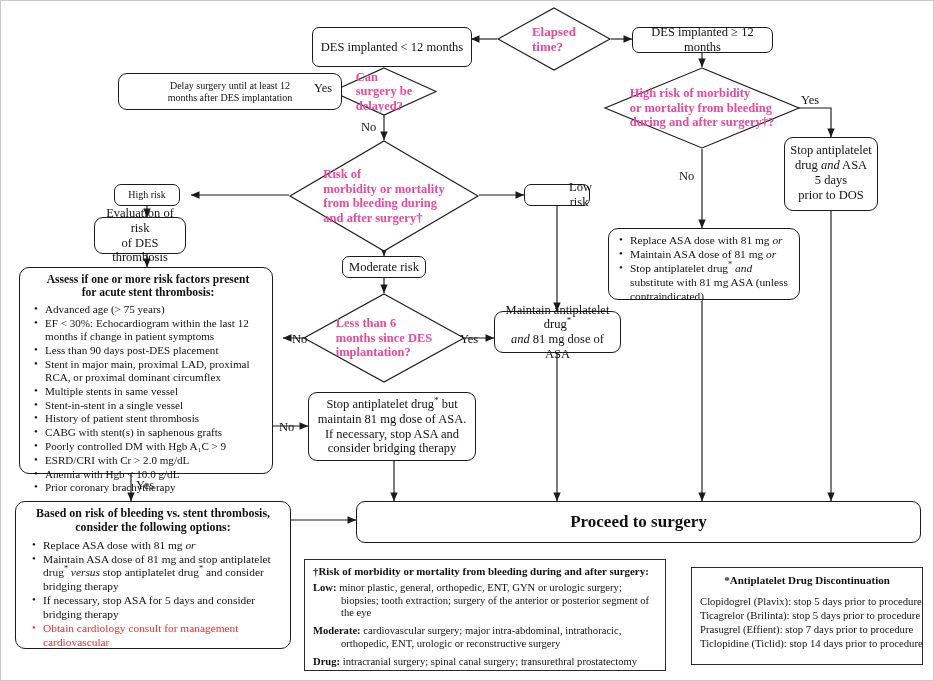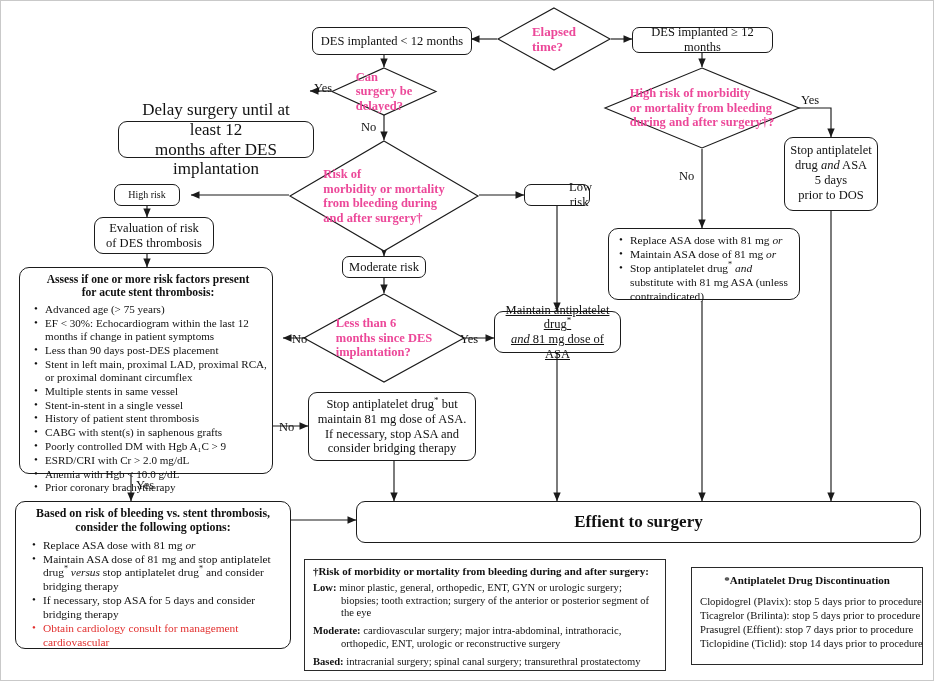--- a/index.html
+++ b/index.html
@@ -181,29 +181,29 @@
     <svg width="162" height="90">
         <polygon points="81,1 161,45 81,89 1,45" fill="#fff" stroke="#1b1b1b" stroke-width="1.15"></polygon>
       </svg>
     <div class="dtext" style="font-size:12.5px;">
       <span>
         <span>Less than 6</span><br><span>months since DES</span><br><span>implantation?</span>
       </span>
     </div>
   </div>
 
-  <div class="node pill" style="left:311px;top:26px;width:160px;height:28px;font-size:12.5px;">
+  <div class="node pill" style="left:311px;top:26px;width:160px;height:40px;font-size:12.5px;">
     <span class="inner">DES implanted &lt; 12 months</span>
   </div>
 
   <div class="node pill" style="left:631px;top:26px;width:141px;height:26px;font-size:12.5px;">
     <span class="inner">DES implanted ≥ 12 months</span>
   </div>
 
-  <div class="node rounded" style="left:117px;top:72px;width:196px;height:37px;font-size:17px;margin-top:48px;">
+  <div class="node rounded" style="left:117px;top:72px;width:224px;height:37px;font-size:10px;">
     <span class="inner">
       <span>Delay surgery until at least 12</span><br><span>months after DES implantation</span>
     </span>
   </div>
 
   <div class="node rounded" style="left:783px;top:136px;width:94px;height:74px;font-size:12.5px;">
     <span class="inner"></span>
   </div>
   <div class="lbl" style="left:783px;top:142px;width:94px;text-align:center;font-size:12.5px;line-height:1.2;z-index:5;">
     <span>Stop antiplatelet</span><br>
@@ -213,31 +213,31 @@
   </div>
 
   <div class="node pill" style="left:113px;top:183px;width:66px;height:22px;font-size:10px;">
     <span class="inner">High risk</span>
   </div>
 
   <div class="node pill" style="left:523px;top:183px;width:66px;height:22px;font-size:12.5px;padding-left:44px;">
     <span class="inner">Low risk</span>
   </div>
 
-  <div class="node rounded" style="left:93px;top:216px;width:120px;height:37px;font-size:12.5px;">
+  <div class="node rounded" style="left:93px;top:216px;width:92px;height:37px;font-size:12.5px;">
     <span class="inner">
       <span>Evaluation of risk</span><br><span>of DES thrombosis</span>
     </span>
   </div>
 
   <div class="node pill" style="left:341px;top:255px;width:84px;height:22px;font-size:12.5px;">
     <span class="inner">Moderate risk</span>
   </div>
 
-  <div class="node rounded" style="left:493px;top:310px;width:127px;height:42px;font-size:12.5px;text-decoration:underline;">
+  <div class="node rounded" style="left:493px;top:310px;width:127px;height:42px;font-size:12.5px;">
     <span class="inner">
       Maintain antiplatelet drug<sup>*</sup><br><span class="it">and</span> 81 mg dose of ASA
     </span>
   </div>
 
   <div class="node rounded" style="left:307px;top:391px;width:168px;height:69px;font-size:12.5px;">
     <span class="inner">
       Stop antiplatelet drug<sup>*</sup> but<br>
       <span>maintain 81 mg dose of ASA.</span><br>
       <span>If necessary, stop ASA and</span><br>
@@ -254,21 +254,21 @@
   </div>
 
   <div class="listbox" style="left:18px;top:266px;width:254px;height:207px;padding:5px 1px 3px 5px;font-size:11.1px;">
     <h4 style="font-size:11.6px;">
       <span>Assess if one or more risk factors present</span><br><span>for acute stent thrombosis:</span>
     </h4>
     <ul>
       <li>Advanced age (&gt; 75 years)</li>
       <li>EF &lt; 30%: Echocardiogram within the last 12 months if change in patient symptoms</li>
       <li>Less than 90 days post-DES placement</li>
-      <li>Stent in left main, proximal LAD, proximal RCA, or proximal dominant circumflex</li>
+      <li>Stent in major main, proximal LAD, proximal RCA, or proximal dominant circumflex</li>
       <li>Multiple stents in same vessel</li>
       <li>Stent-in-stent in a single vessel</li>
       <li>History of patient stent thrombosis</li>
       <li>CABG with stent(s) in saphenous grafts</li>
       <li>Poorly controlled DM with Hgb A₁C &gt; 9</li>
       <li>ESRD/CRI with Cr &gt; 2.0 mg/dL</li>
       <li>Anemia with Hgb &lt; 10.0 g/dL</li>
       <li>Prior coronary brachytherapy</li>
     </ul>
   </div>
@@ -279,35 +279,35 @@
     </h4>
     <ul style="padding-left:22px;margin-top:4px;">
       <li>Replace ASA dose with 81 mg <span class="it">or</span></li>
       <li>Maintain ASA dose of 81 mg and stop antiplatelet drug<sup>*</sup> <span class="it">versus</span> stop antiplatelet drug<sup>*</sup> and consider bridging therapy</li>
       <li>If necessary, stop ASA for 5 days and consider bridging therapy</li>
       <li class="red">Obtain cardiology consult for management cardiovascular</li>
     </ul>
   </div>
 
   <div class="node rounded" style="left:355px;top:500px;width:565px;height:42px;font-size:17px;font-weight:bold;">
-    <span class="inner">Effient to surgery</span>
+    <span class="inner">Proceed to surgery</span>
   </div>
 
   <div class="footnote" style="left:303px;top:558px;width:362px;height:112px;font-size:10.6px;">
     <div class="fhead" style="font-size:10.9px;text-align:left;">†Risk of morbidity or mortality from bleeding during and after surgery:</div>
     <div class="frow">
       <span class="hang"><b>Low:</b> <span>minor plastic, general, orthopedic, ENT, GYN or urologic surgery;</span></span>
       <span class="cont">biopsies; tooth extraction; surgery of the anterior or posterior segment of the eye</span>
     </div>
     <div class="frow">
       <span class="hang"><b>Moderate:</b> <span>cardiovascular surgery; major intra-abdominal, intrathoracic,</span></span>
       <span class="cont">orthopedic, ENT, urologic or reconstructive surgery</span>
     </div>
     <div class="frow">
-      <span class="hang"><b>Based:</b> <span>intracranial surgery; spinal canal surgery; transurethral prostatectomy</span></span>
+      <span class="hang"><b>Drug:</b> <span>intracranial surgery; spinal canal surgery; transurethral prostatectomy</span></span>
     </div>
   </div>
 
   <div class="legendbox" style="left:690px;top:566px;width:232px;height:98px;font-size:10.7px;">
     <div class="lhead" style="font-size:11px;">*Antiplatelet Drug Discontinuation</div>
     <div class="lrow">Clopidogrel (Plavix): stop 5 days prior to procedure</div>
     <div class="lrow">Ticagrelor (Brilinta): stop 5 days prior to procedure</div>
     <div class="lrow">Prasugrel (Effient): stop 7 days prior to procedure</div>
     <div class="lrow">Ticlopidine (Ticlid): stop 14 days prior to procedure</div>
   </div>

